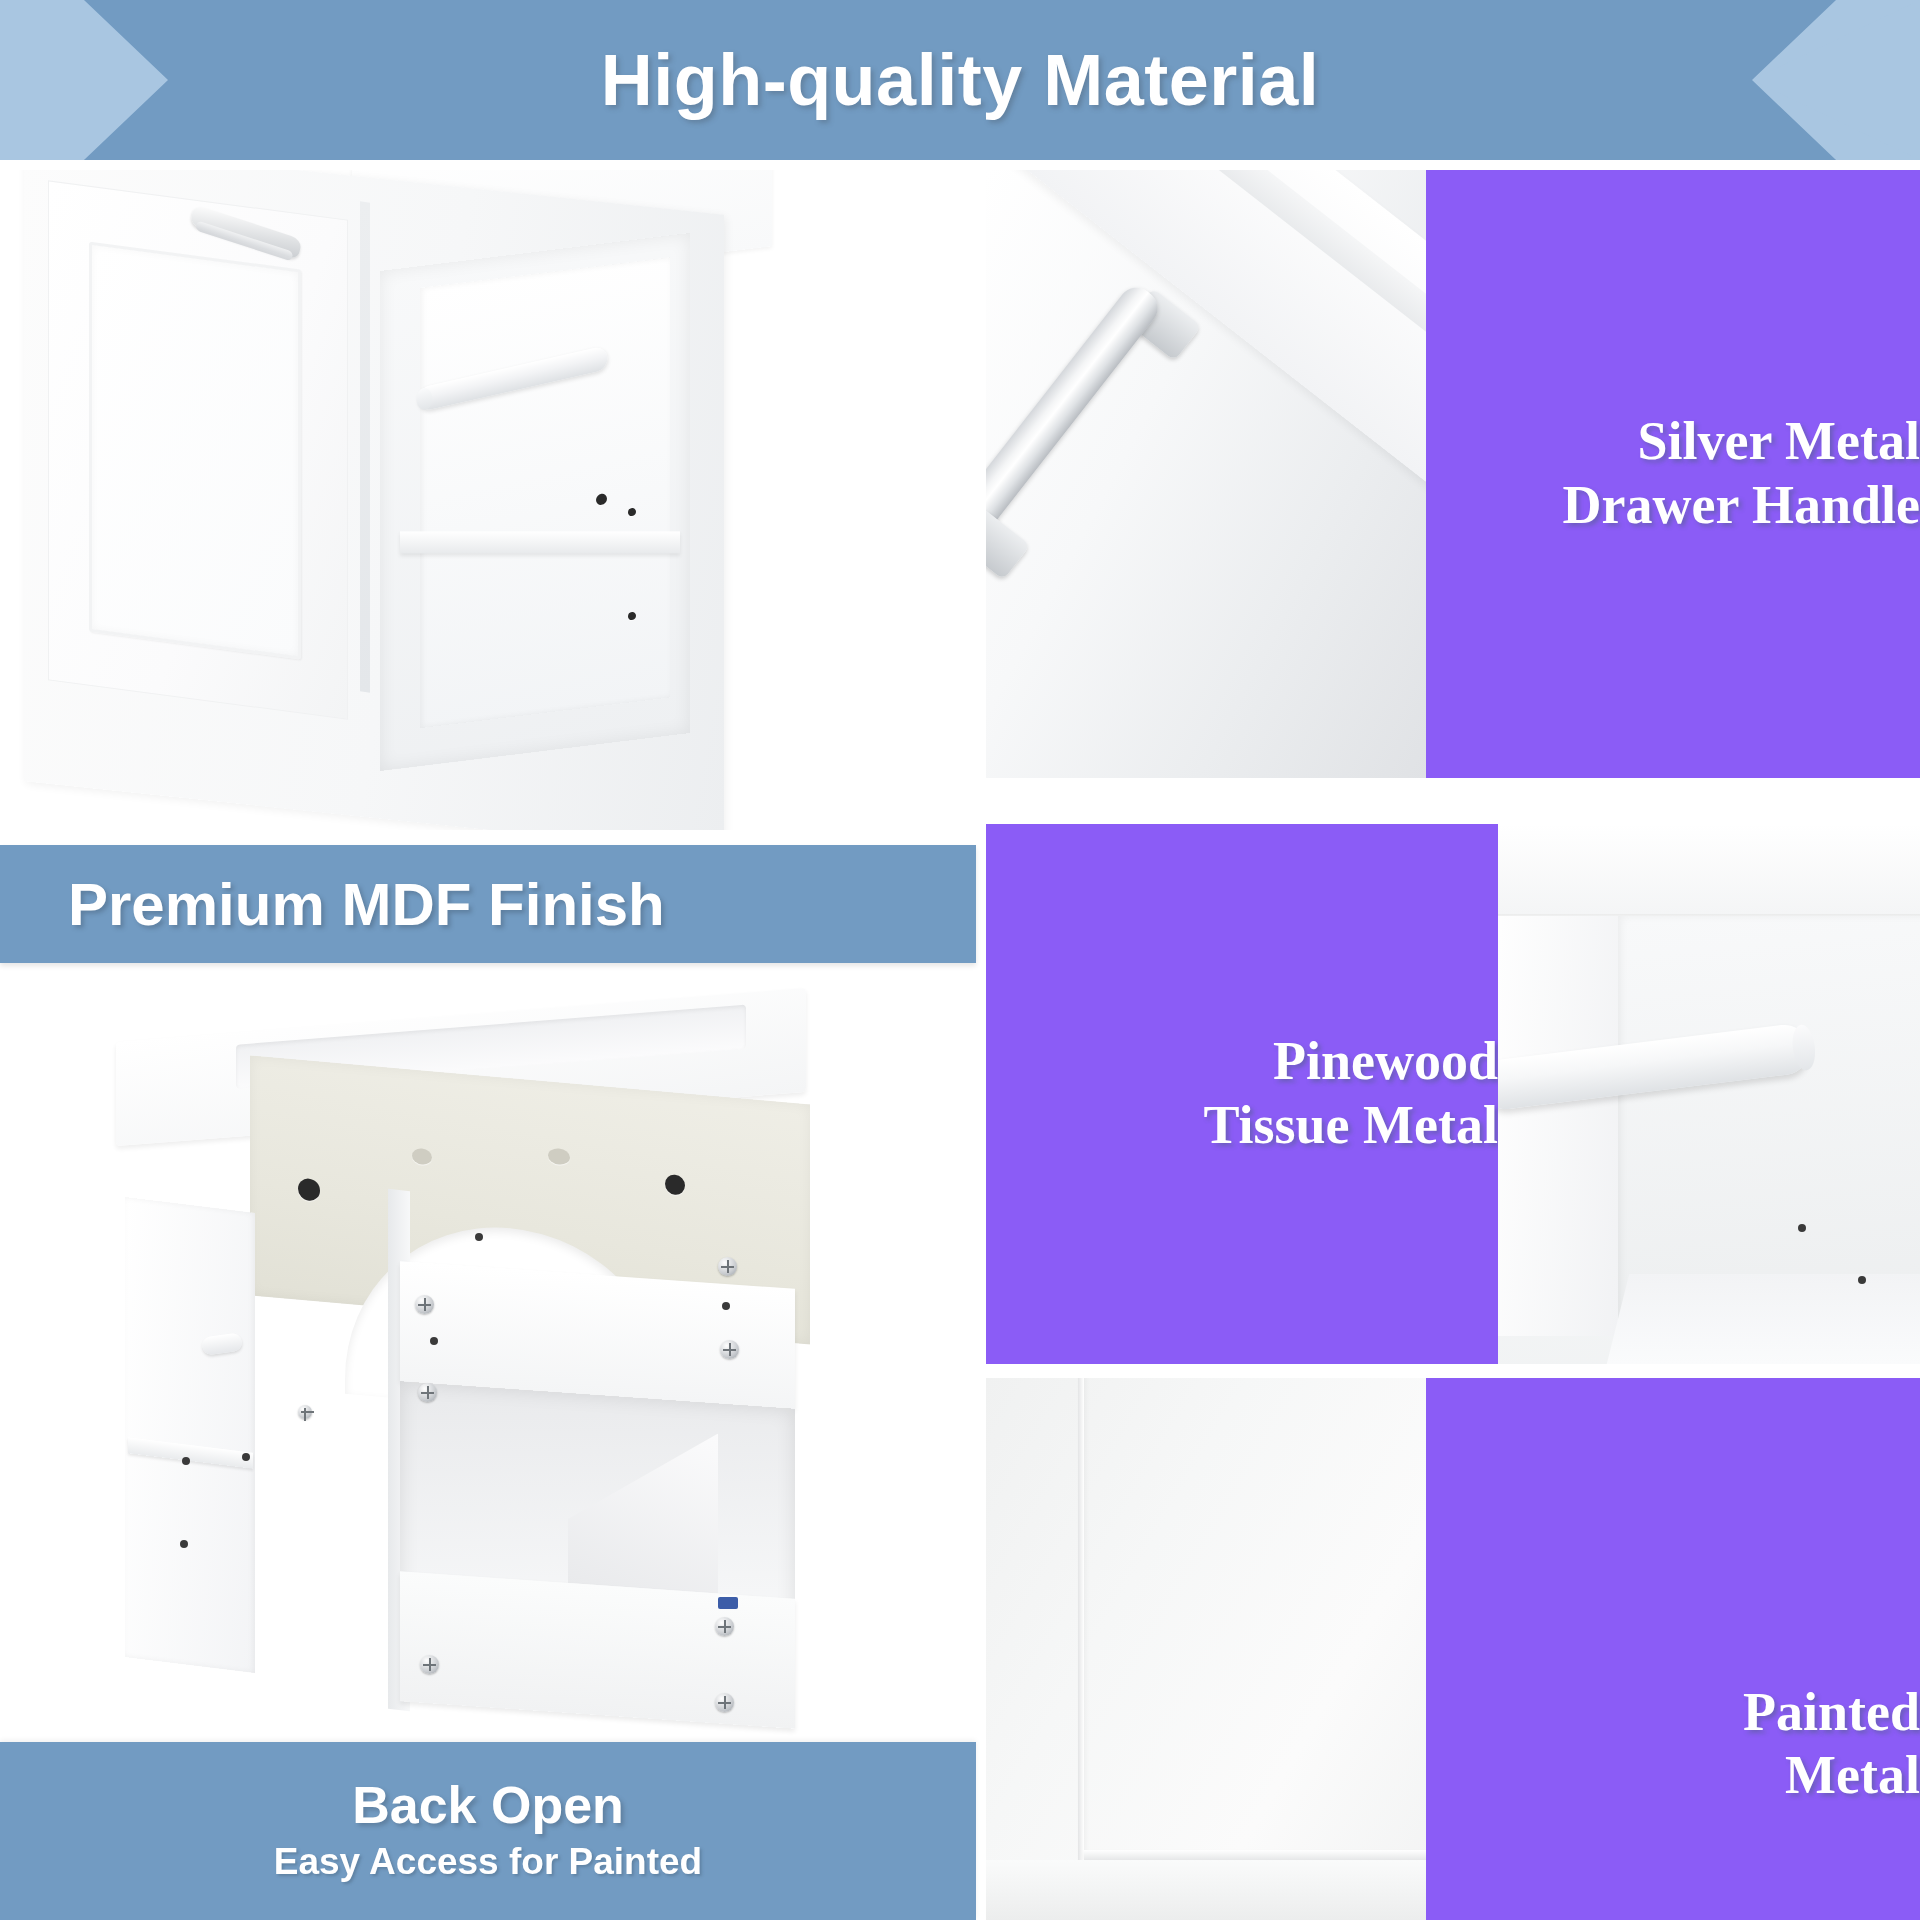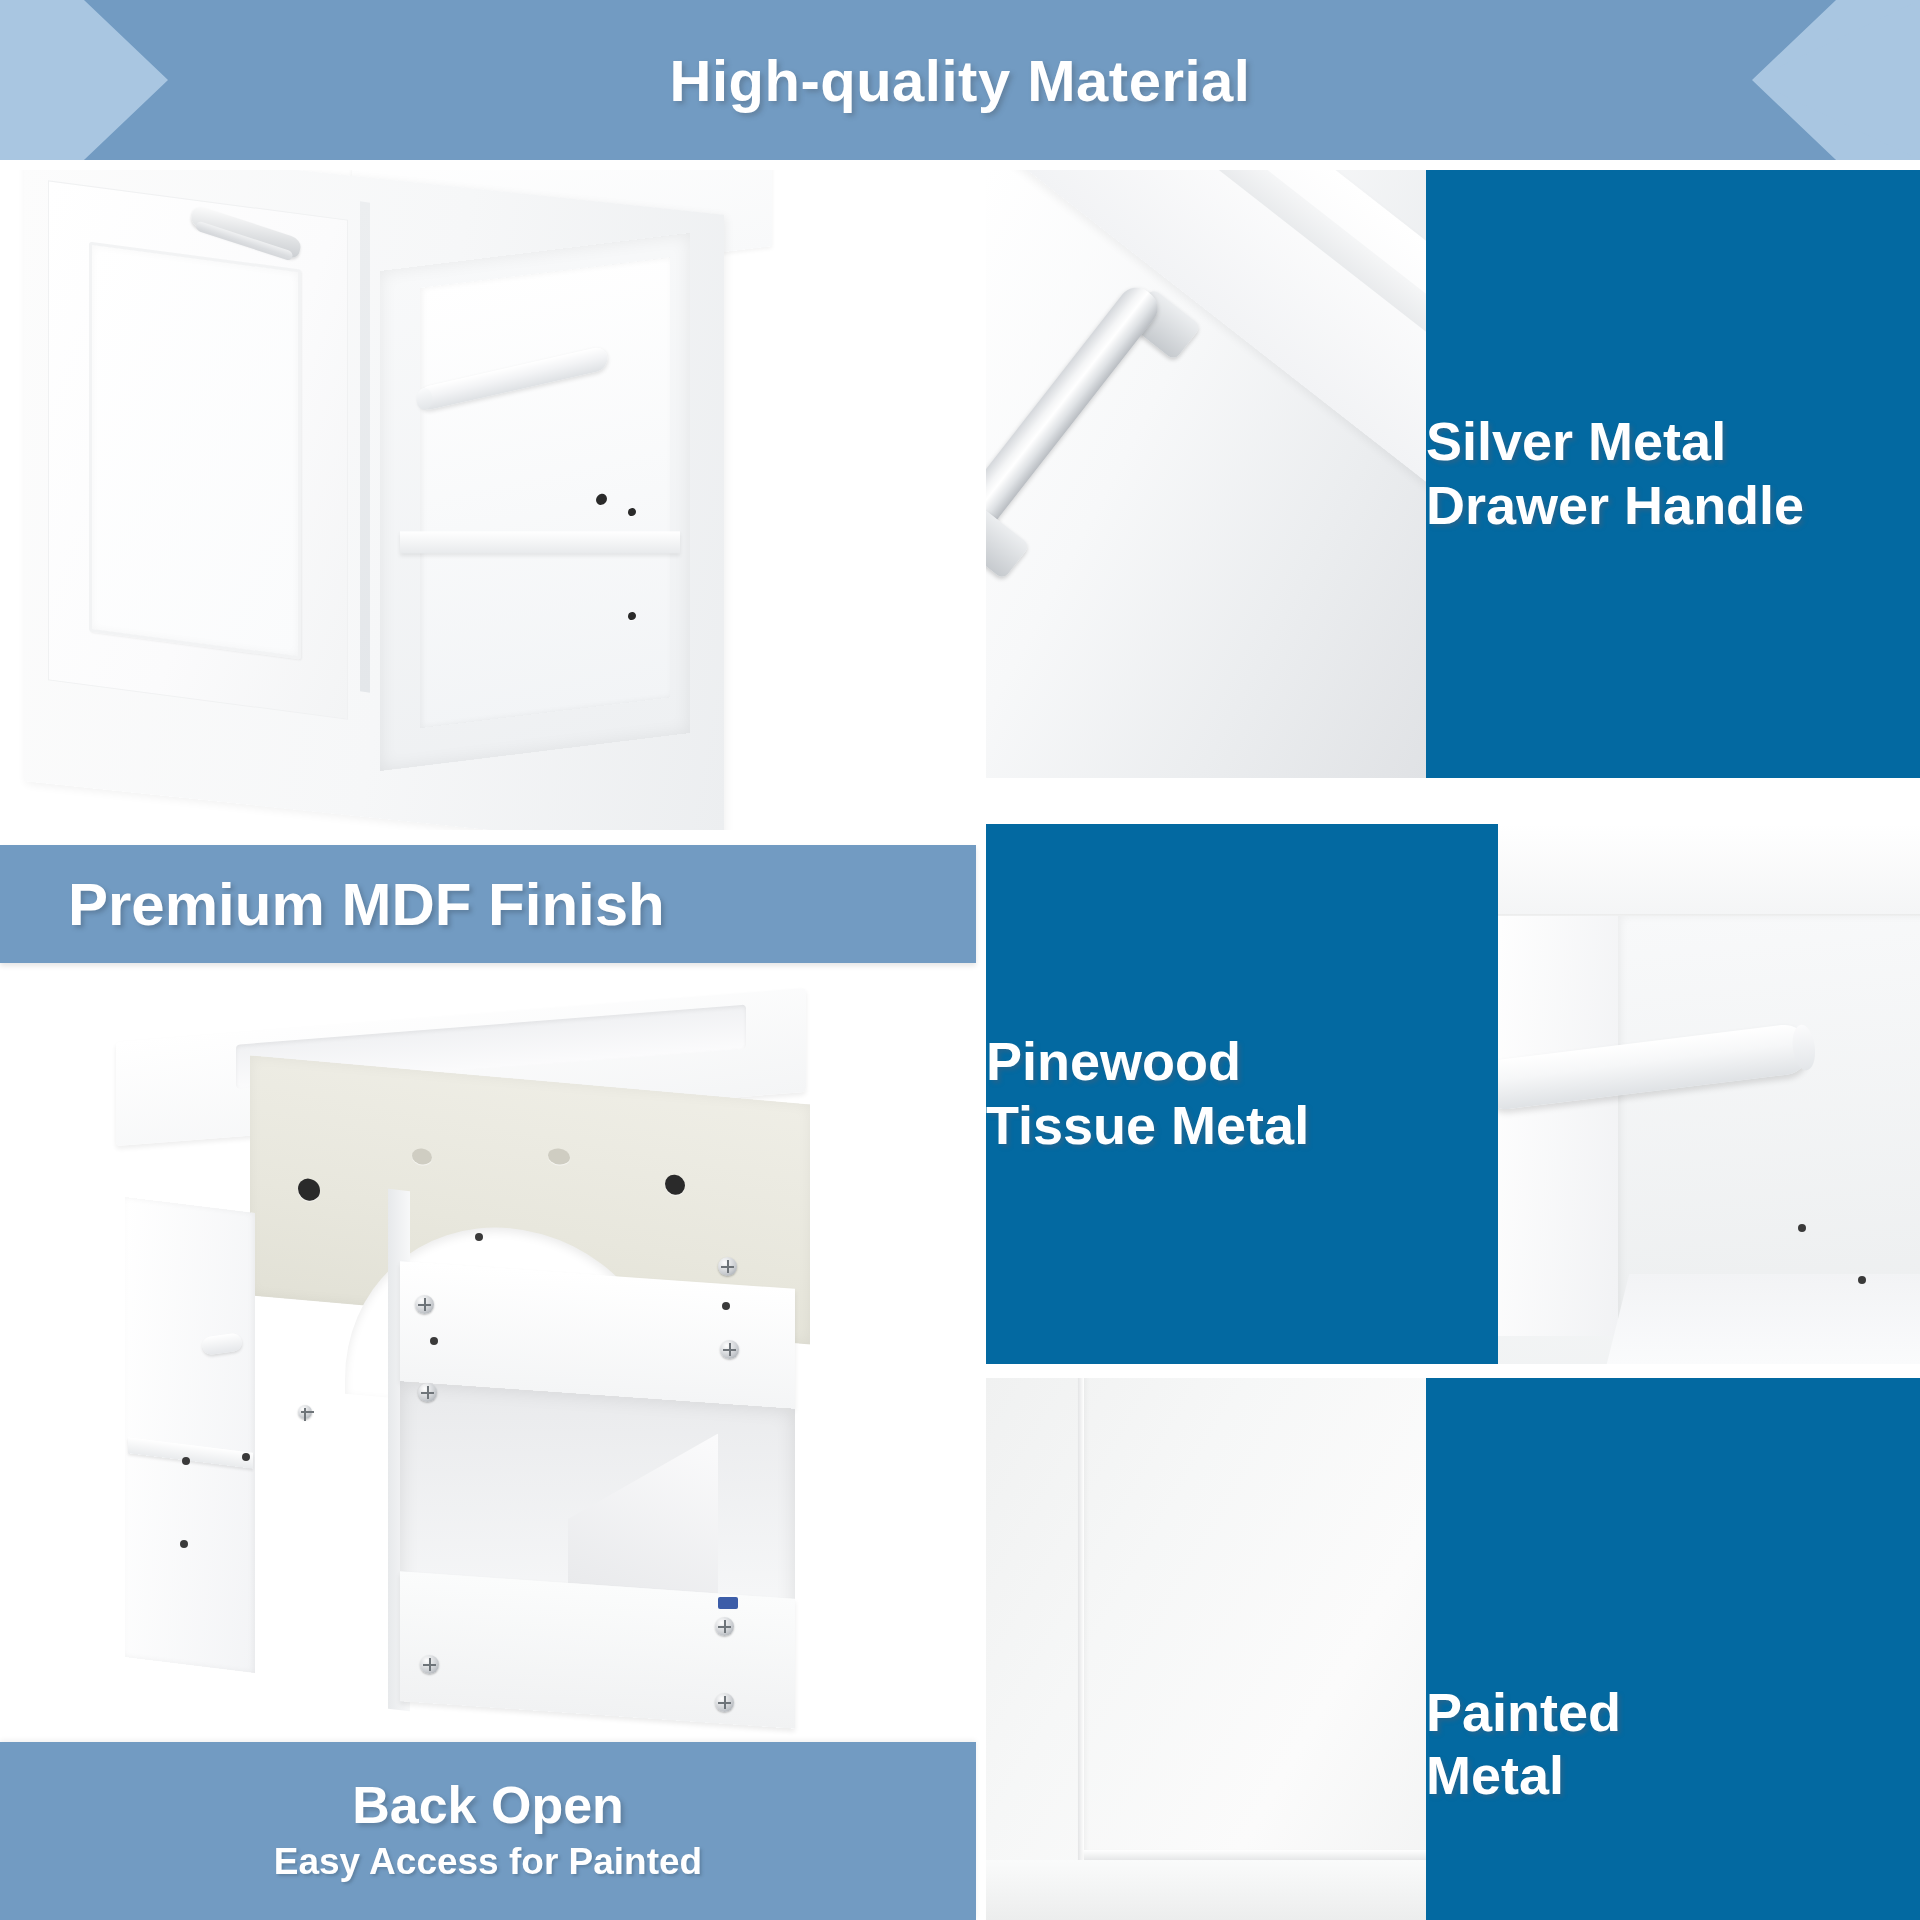--- a/index.html
+++ b/index.html
@@ -49,21 +49,21 @@
       1836px 160px,
       84px 160px,
       168px 80px);
     box-shadow:0 4px 6px rgba(0,0,0,0.10);
   }
   .hb-title {
     position:absolute;
     left:0; top:0; width:1920px; height:160px;
     display:flex; align-items:center; justify-content:center;
     color:#ffffff;
-    font-size:58px;
+    font-size:72px;
     font-weight:bold;
     letter-spacing:0.5px;
     text-shadow:3px 3px 5px rgba(80,100,120,0.45);
     z-index:5;
   }
 
   
   .panel { position:absolute; overflow:hidden; background:#ffffff; }
 
   
@@ -274,24 +274,25 @@
   }
 
   
   .p-tr { left:986px; top:170px; width:934px; height:608px; }
   .p-mr { left:986px; top:824px; width:1100px; height:540px; }
   .p-br { left:986px; top:1378px; width:934px; height:542px; }
 
   .split { display:flex; width:100%; height:100%; }
 
   .txtblock {
-    background:#0369a1;
+    background:#8b5cf6;
     display:flex;
     color:#ffffff;
-    text-align:left;
+    text-align:right;
+    font-family:Liberation Serif, serif;
   }
   .txtblock .lines {
     width:100%;
     font-size:54px; font-weight:bold; line-height:1.18;
     text-shadow:3px 3px 4px rgba(70,95,120,0.45);
   }
 
   
   .ph-handle {
     position:relative; flex:0 0 440px; height:100%;

